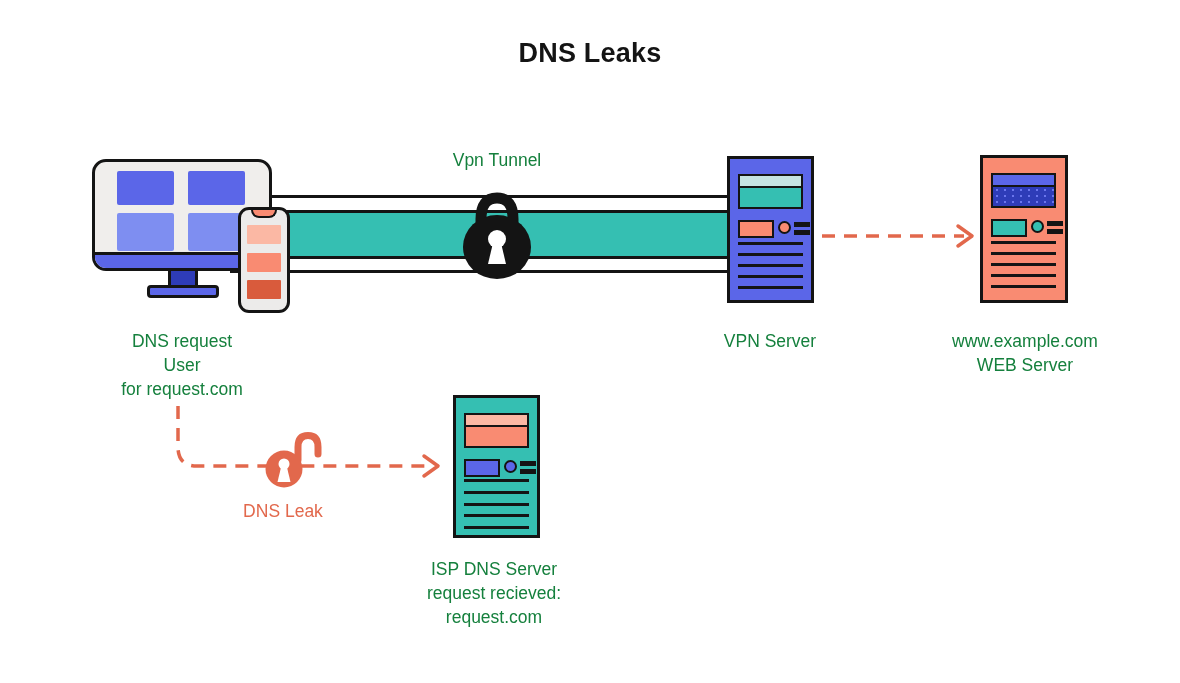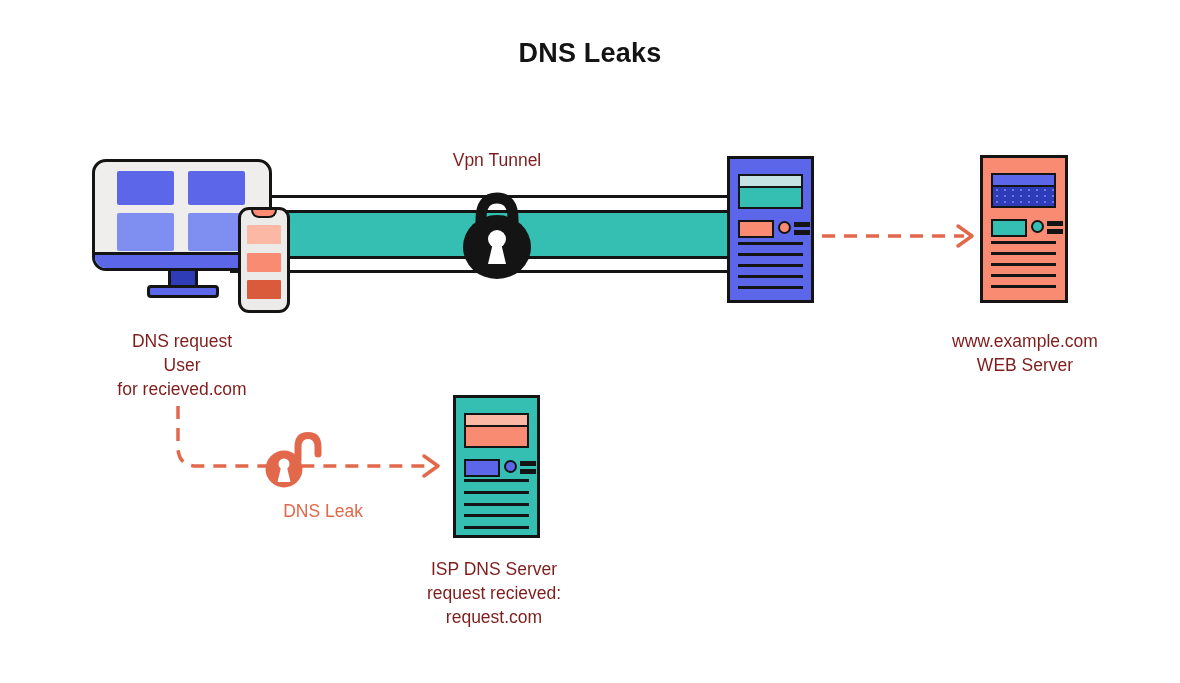--- a/index.html
+++ b/index.html
@@ -7,22 +7,22 @@
     --teal:#35bfb2; --teal-light:#c5e3e2; --salmon:#f98b72; --salmon-light:#fbb8a4;
     --salmon-dark:#d95b3c; --accent:#e2684c; --device-gray:#f0eeec; --bg:#ffffff;
   }
   *{margin:0;padding:0;box-sizing:border-box}
   body{font-family:"Liberation Sans",sans-serif;background:var(--bg);}
   #canvas{position:relative;width:1180px;height:683px;background:var(--bg);overflow:hidden;}
 
   .title{position:absolute;top:38px;left:0;width:100%;text-align:center;
     font-size:27px;font-weight:700;color:var(--ink);letter-spacing:.2px;}
 
-  .label{position:absolute;text-align:center;font-size:17.5px;line-height:24px;color:#7f1d1d;}
-  .label.accent{color:var(--accent);text-align:right;}
+  .label{position:absolute;text-align:center;font-size:17.5px;line-height:24px;color:#15803d;}
+  .label.accent{color:var(--accent);}
 
   
   .tunnel-outer{position:absolute;left:230px;top:195px;width:500px;height:78px;
     background:#fff;border-top:3px solid var(--ink);border-bottom:3px solid var(--ink);z-index:2;}
   .tunnel-inner{position:absolute;left:230px;top:210px;width:500px;height:49px;
     background:var(--teal);border-top:3px solid var(--ink);border-bottom:3px solid var(--ink);z-index:2;}
 
   
   .monitor{position:absolute;left:92px;top:159px;width:180px;height:112px;background:var(--device-gray);
     border:3px solid var(--ink);border-radius:14px;overflow:hidden;z-index:3;}
@@ -104,38 +104,39 @@
   <div class="phone">
     <div class="notch"></div>
     <div class="phone-rect" style="top:15px;background:var(--salmon-light);"></div>
     <div class="phone-rect" style="top:43px;background:var(--salmon);"></div>
     <div class="phone-rect" style="top:70px;background:var(--salmon-dark);"></div>
   </div>
 
   <div class="label" style="left:52px;top:329px;width:260px;">
     <div>DNS request</div>
     <div>User</div>
-    <div>for recieved.com</div>
+    <div>for request.com</div>
   </div>
 
   <div class="server vpn">
     <div class="screen">
       <div class="screen-top"></div>
       <div class="screen-bot"></div>
     </div>
     <div class="chip"></div>
     <div class="dot"></div>
     <div class="bar b1"></div>
     <div class="bar b2"></div>
     <div class="slat" style="top:83px"></div>
     <div class="slat" style="top:94px"></div>
     <div class="slat" style="top:105px"></div>
     <div class="slat" style="top:116px"></div>
     <div class="slat" style="top:127px"></div>
   </div>
+  <div class="label" style="left:670px;top:329px;width:200px;">VPN Server</div>
 
   <div class="server web">
     <div class="screen">
       <div class="screen-top"></div>
       <div class="screen-bot"></div>
     </div>
     <div class="chip"></div>
     <div class="dot"></div>
     <div class="bar b1"></div>
     <div class="bar b2"></div>

